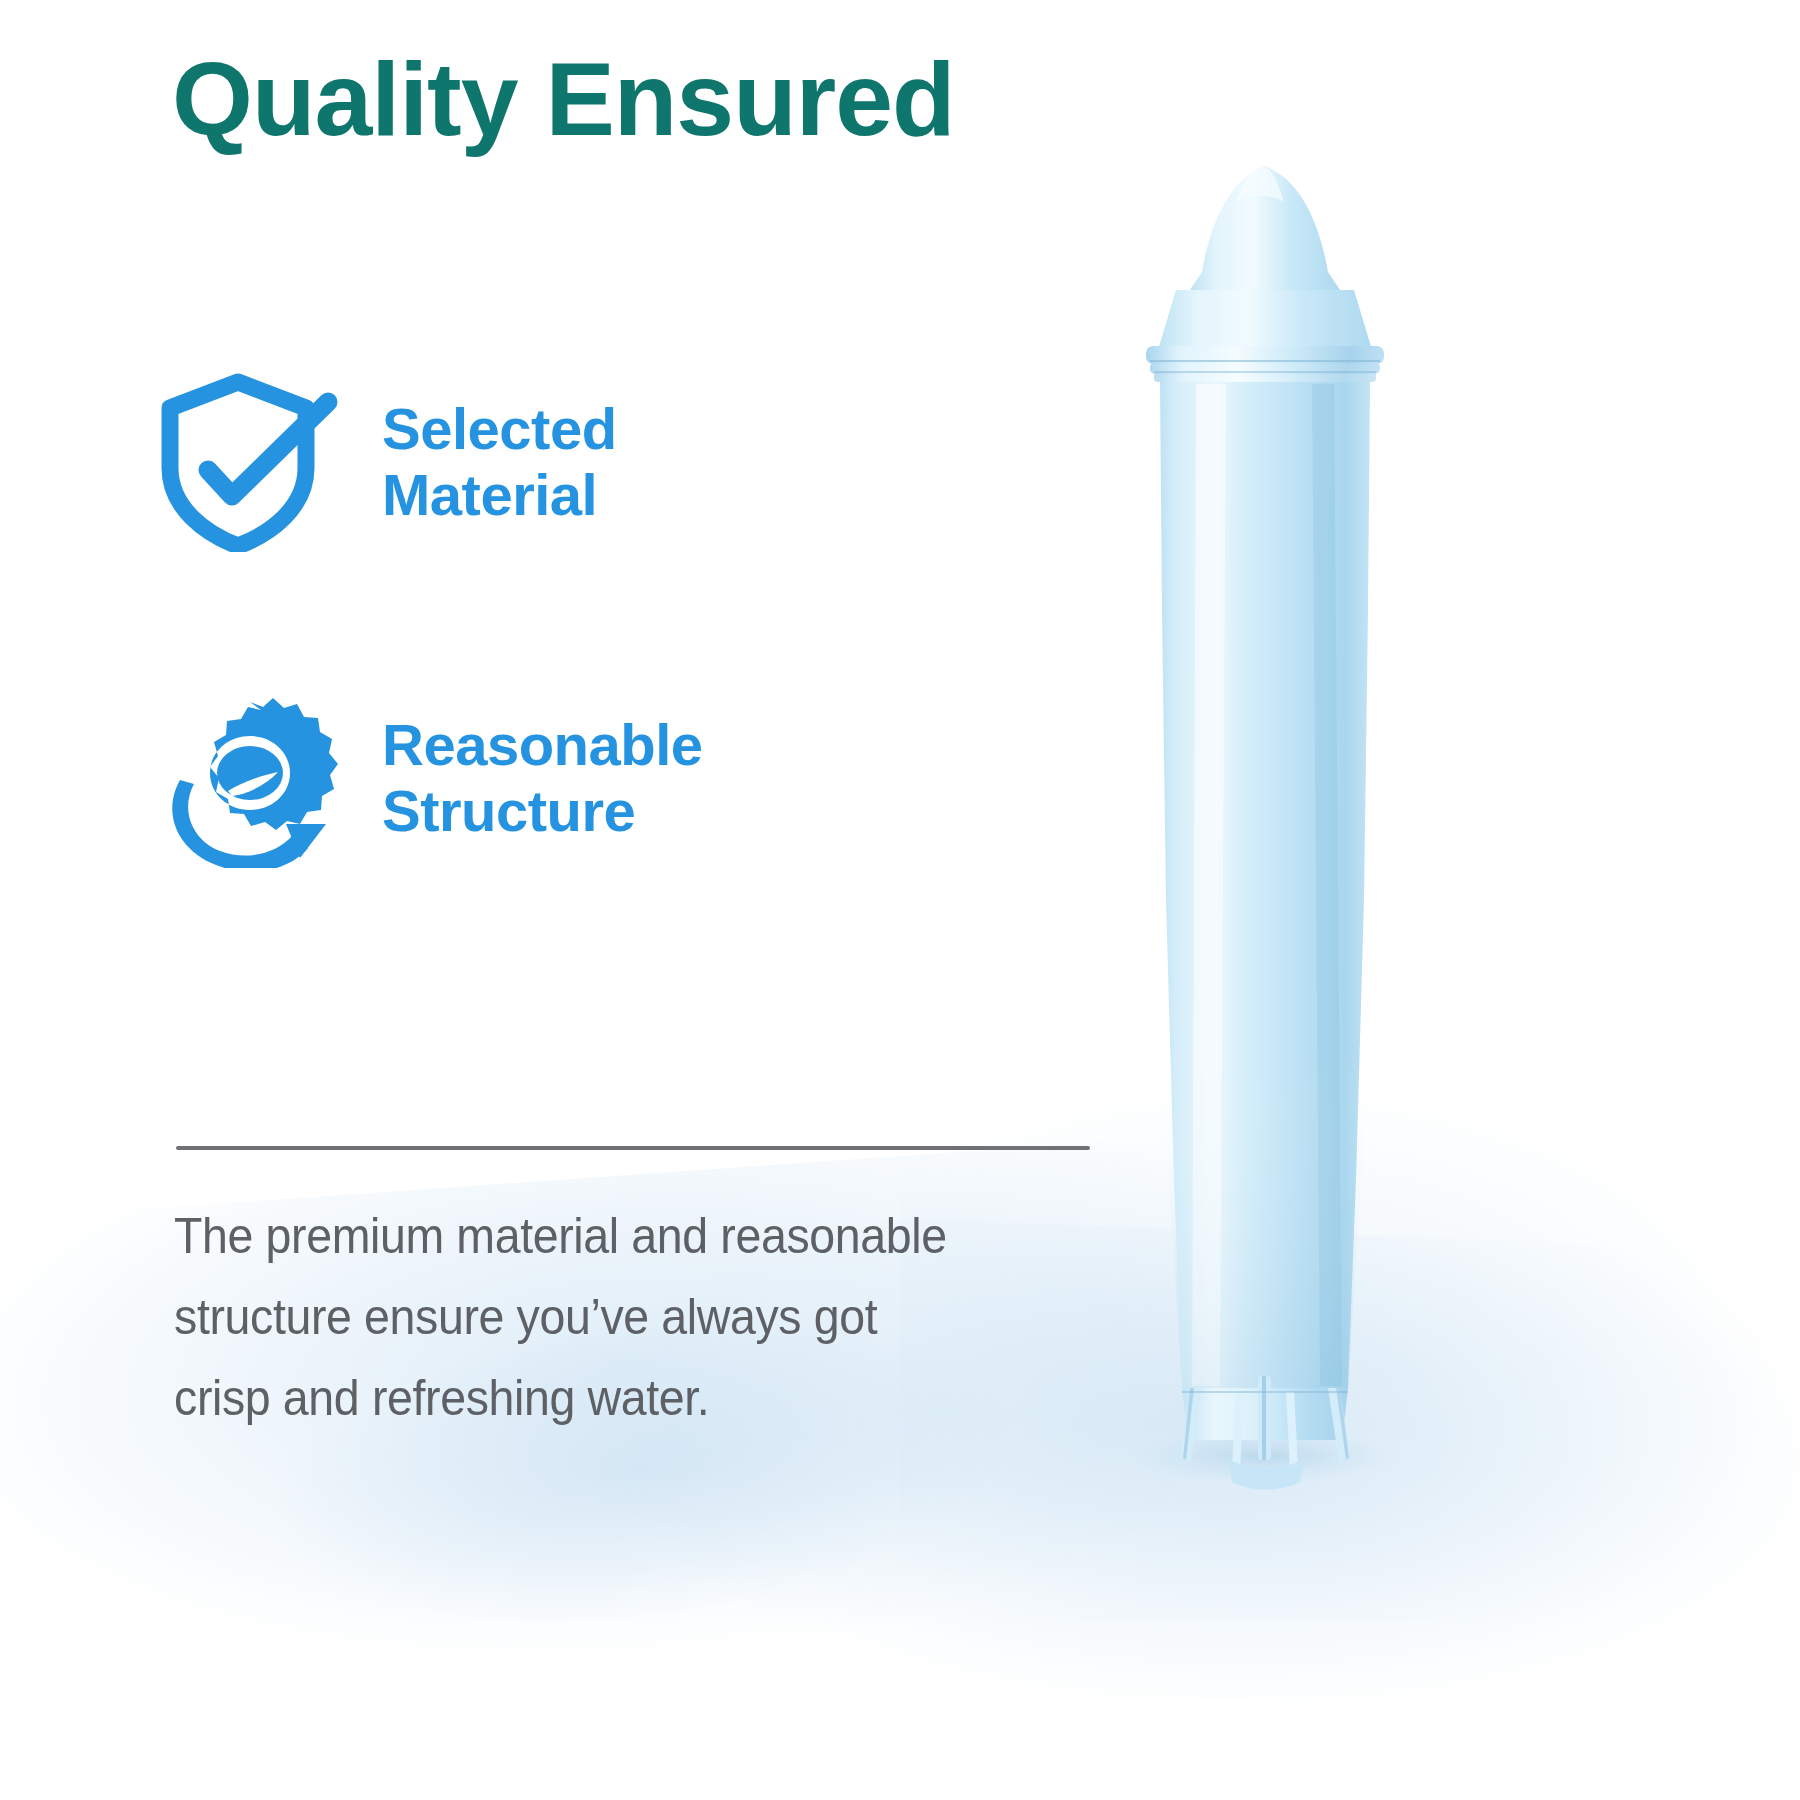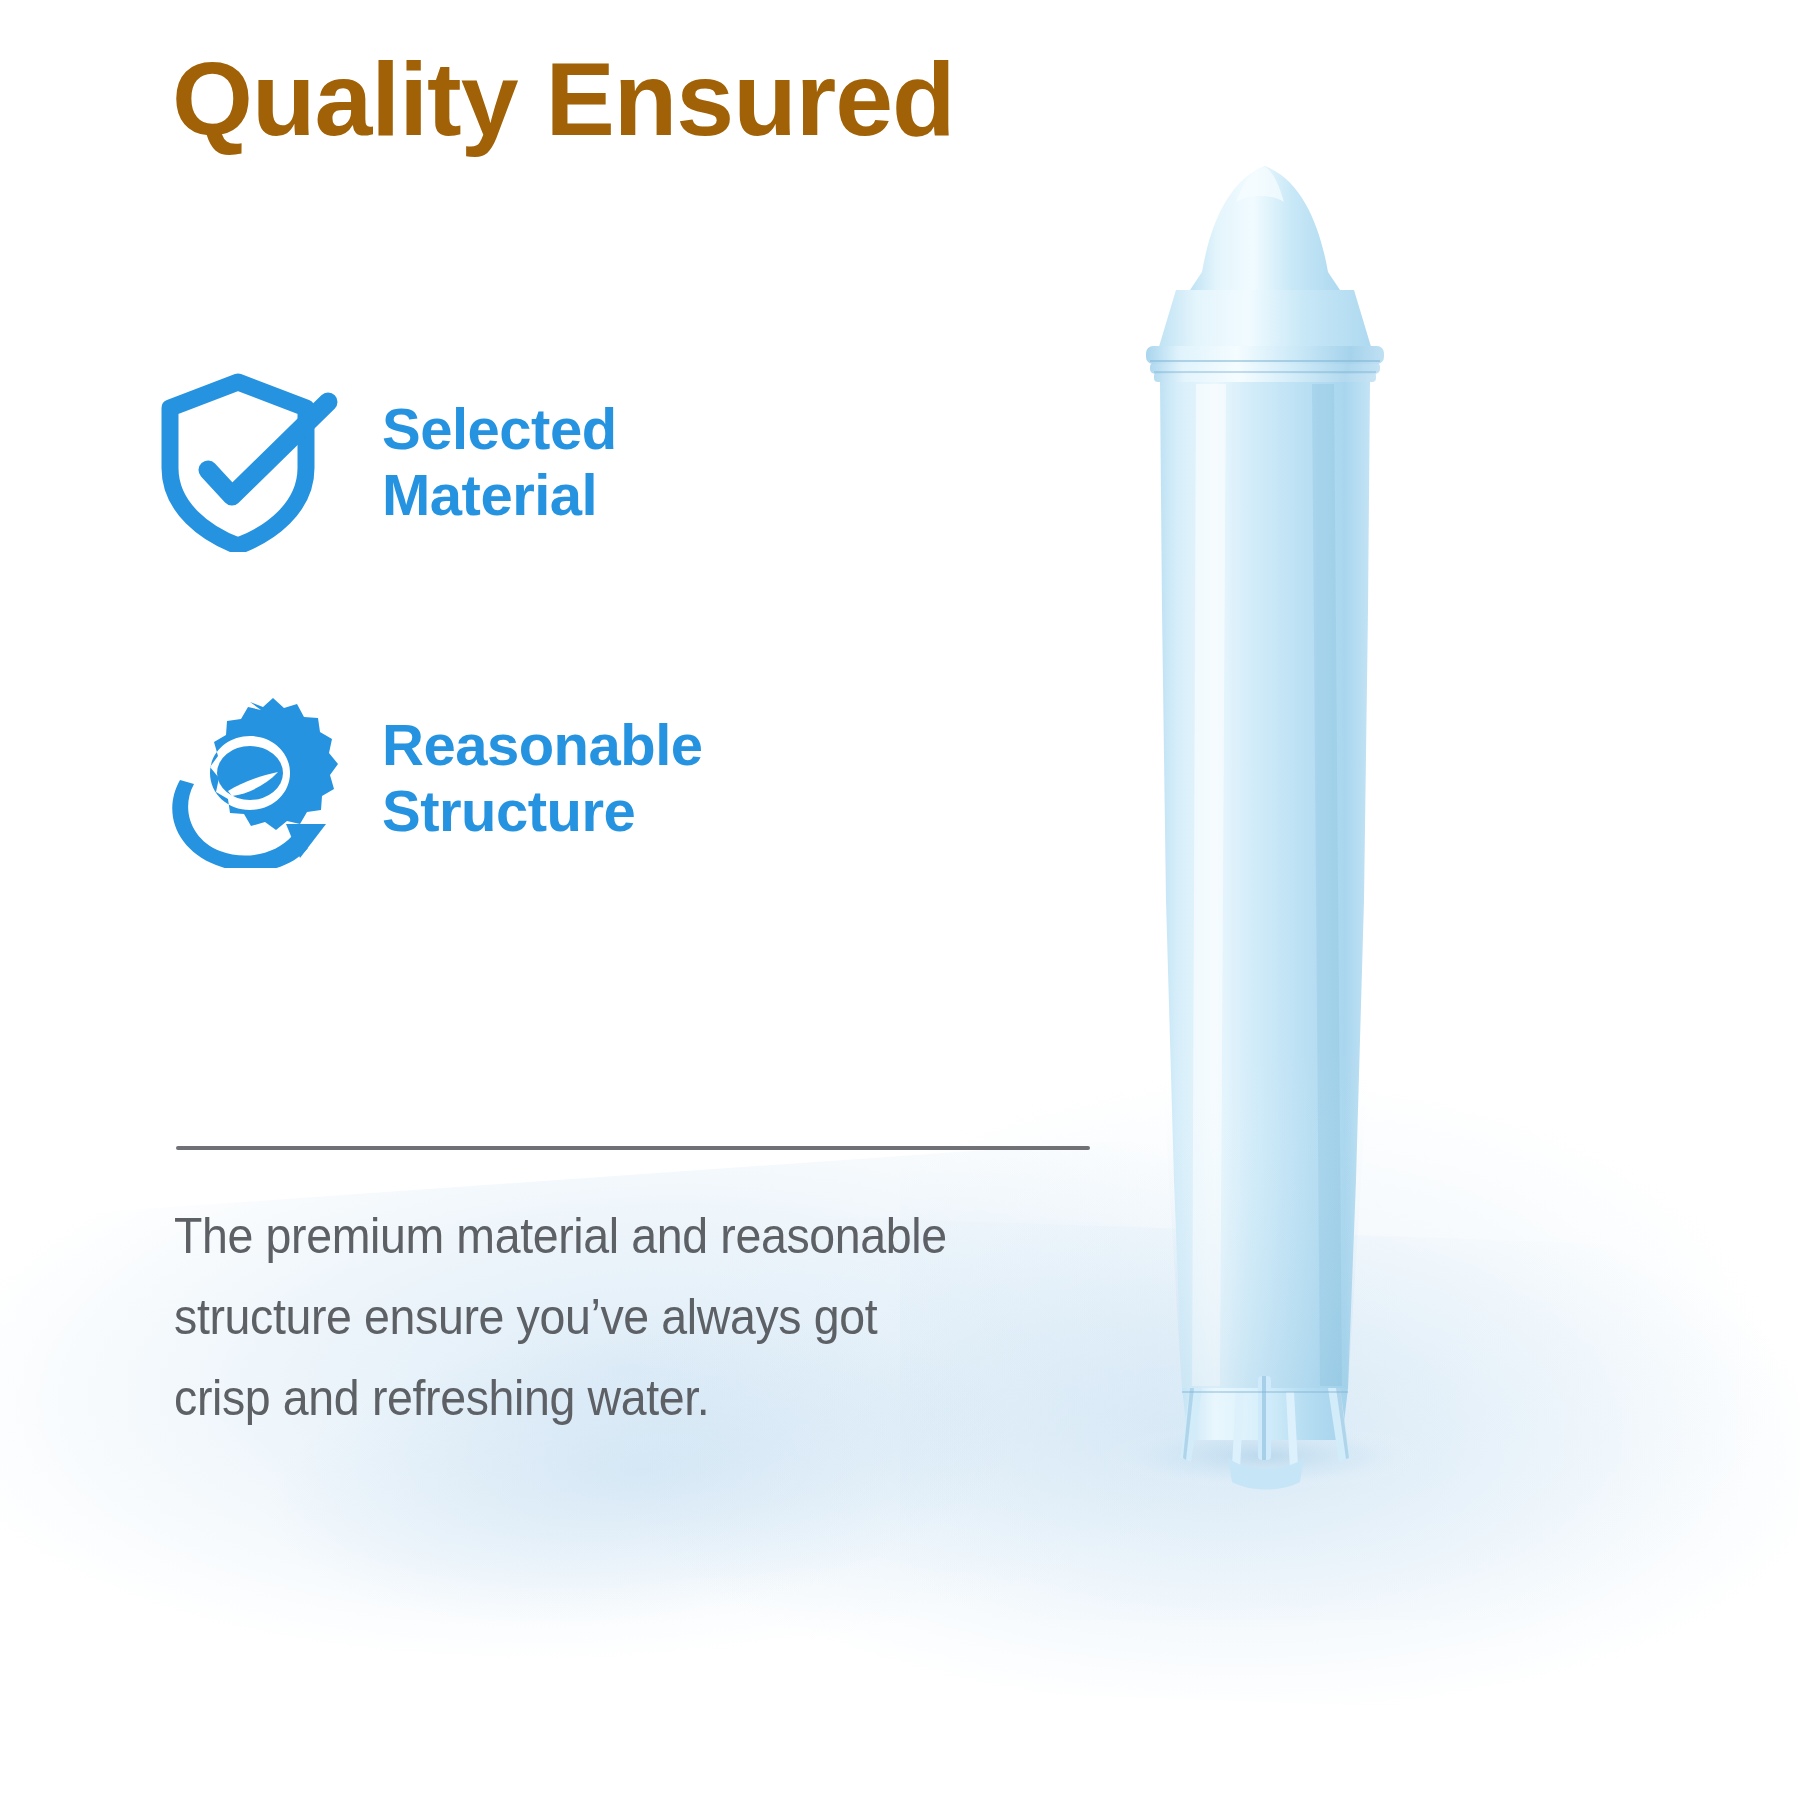--- a/index.html
+++ b/index.html
@@ -36,21 +36,21 @@
     background:radial-gradient(ellipse at 40% 55%, rgba(206,228,244,.40) 0%, rgba(255,255,255,0) 68%);
     pointer-events:none;
   }
 
   
   .headline{
     position:absolute;left:172px;top:46px;
     font-size:104px;line-height:1.02;
     font-weight:700;
     letter-spacing:-1px;
-    color:#a16207;
+    color:#0f766e;
     white-space:nowrap;
   }
 
   
   .feature{position:absolute;display:flex;align-items:center;}
   .feature .ficon{width:182px;height:180px;flex:0 0 182px;display:block;}
   .feature .ftext{
     margin-left:42px;
     color:#2593E0;
     font-size:58px;

